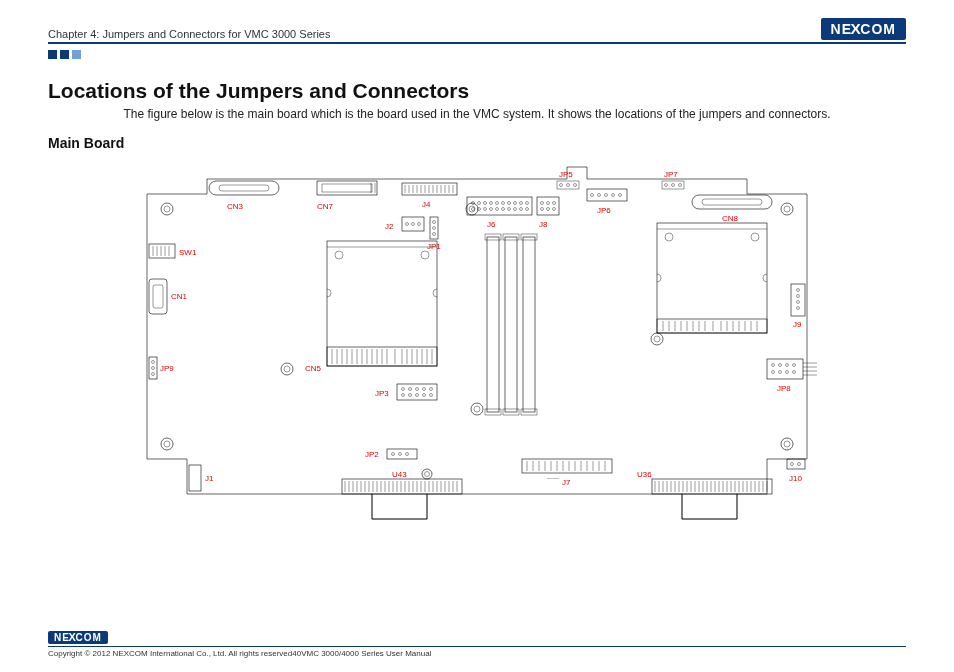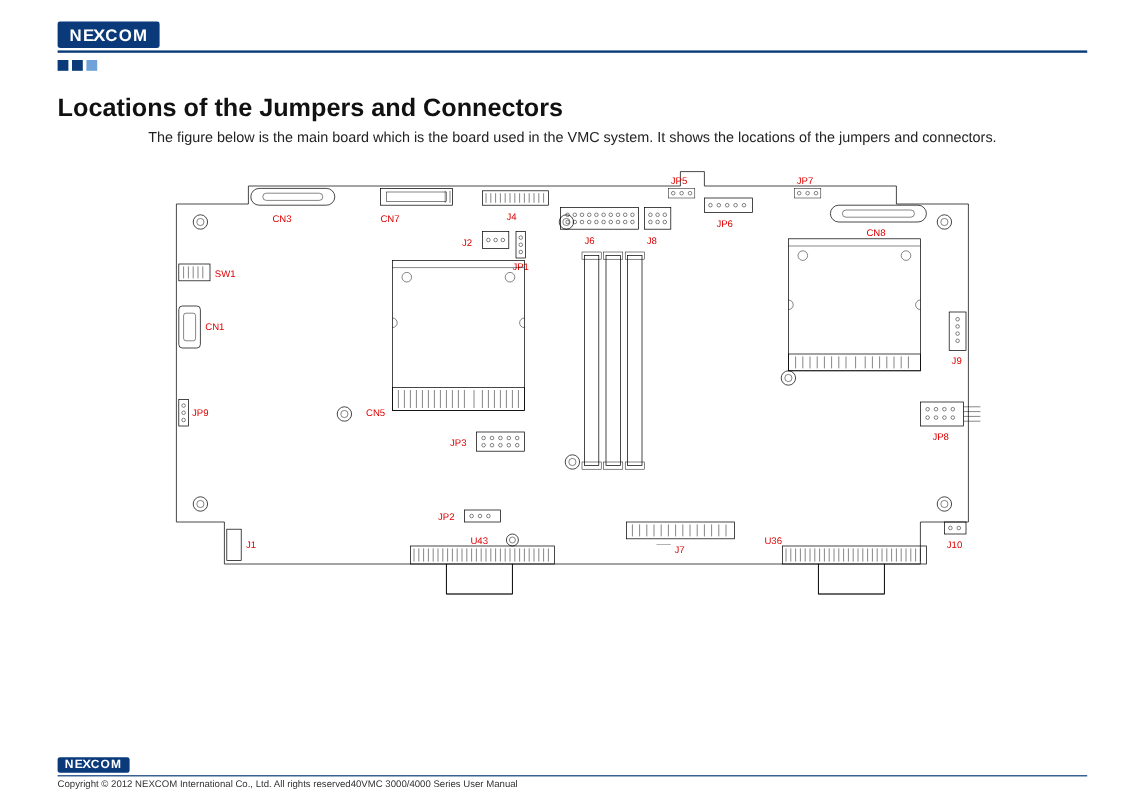--- a/index.html
+++ b/index.html
@@ -114,35 +114,37 @@
   .thin { stroke: #000; stroke-width: 0.6; fill: none; }
   .tthin { stroke: #000; stroke-width: 0.4; fill: none; }
   .dot { stroke:#000; stroke-width:0.4; fill:none; }
   .tiny { font: 4px Arial; fill:#000; }
 </style>
 </head>
 <body>
 
 <div class="page">
   <div class="header-row">
+    <div>Chapter 4: Jumpers and Connectors for VMC 3000 Series</div>
     <div class="logo-box">
       <span>NE</span>
         <span class="logo-x">X</span>
         <span>COM</span>
     </div>
   </div>
   <hr class="hr-blue">
   <div class="three-squares">
       <span></span>
       <span></span>
       <span></span>
     </div>
 
   <h1 class="title">Locations of the Jumpers and Connectors</h1>
   <p class="desc">The figure below is the main board which is the board used in the VMC system. It shows the locations of the jumpers and connectors.</p>
+  <h2 class="subtitle">Main Board</h2>
 
   <div class="board-wrap">
     <svg class="board" viewBox="0 0 700 370">
 
       <path class="thin" d="
         M20,35 L80,35 L80,20 L440,20 L440,8 L460,8 L460,20 L620,20 L620,35 L680,35
         L680,300
         L640,300 L640,335 L610,335 L610,360 L555,360 L555,335 L300,335 L300,360 L245,360 L245,335 L60,335 L60,300 L20,300 Z"></path>
 
       <circle class="thin" cx="40" cy="50" r="6"></circle>

